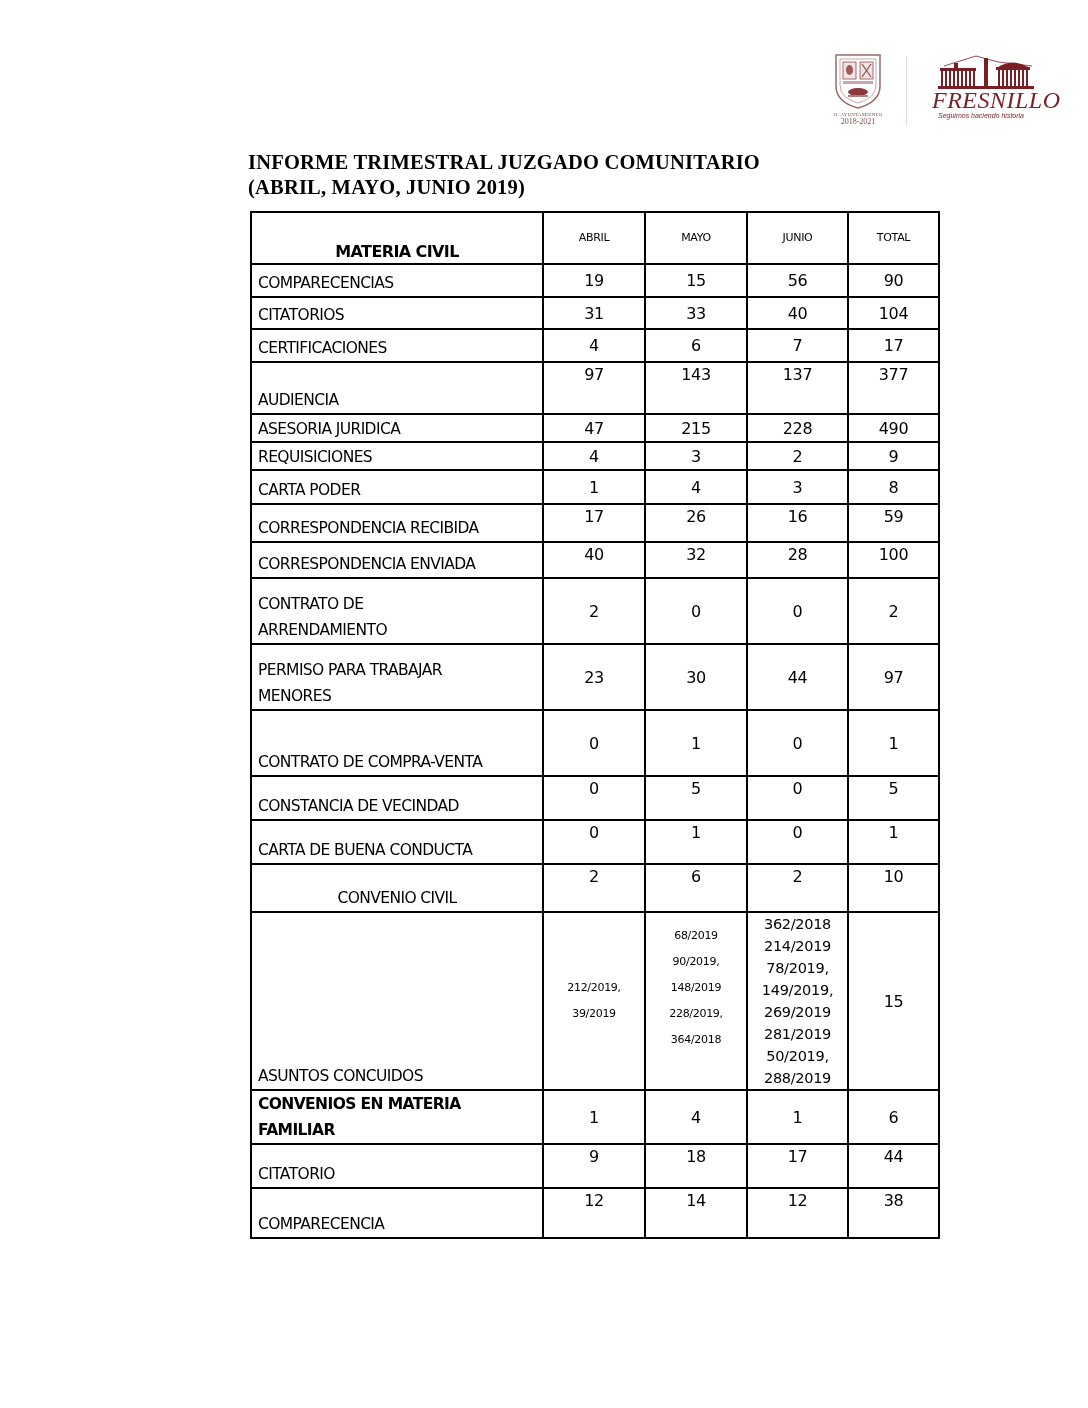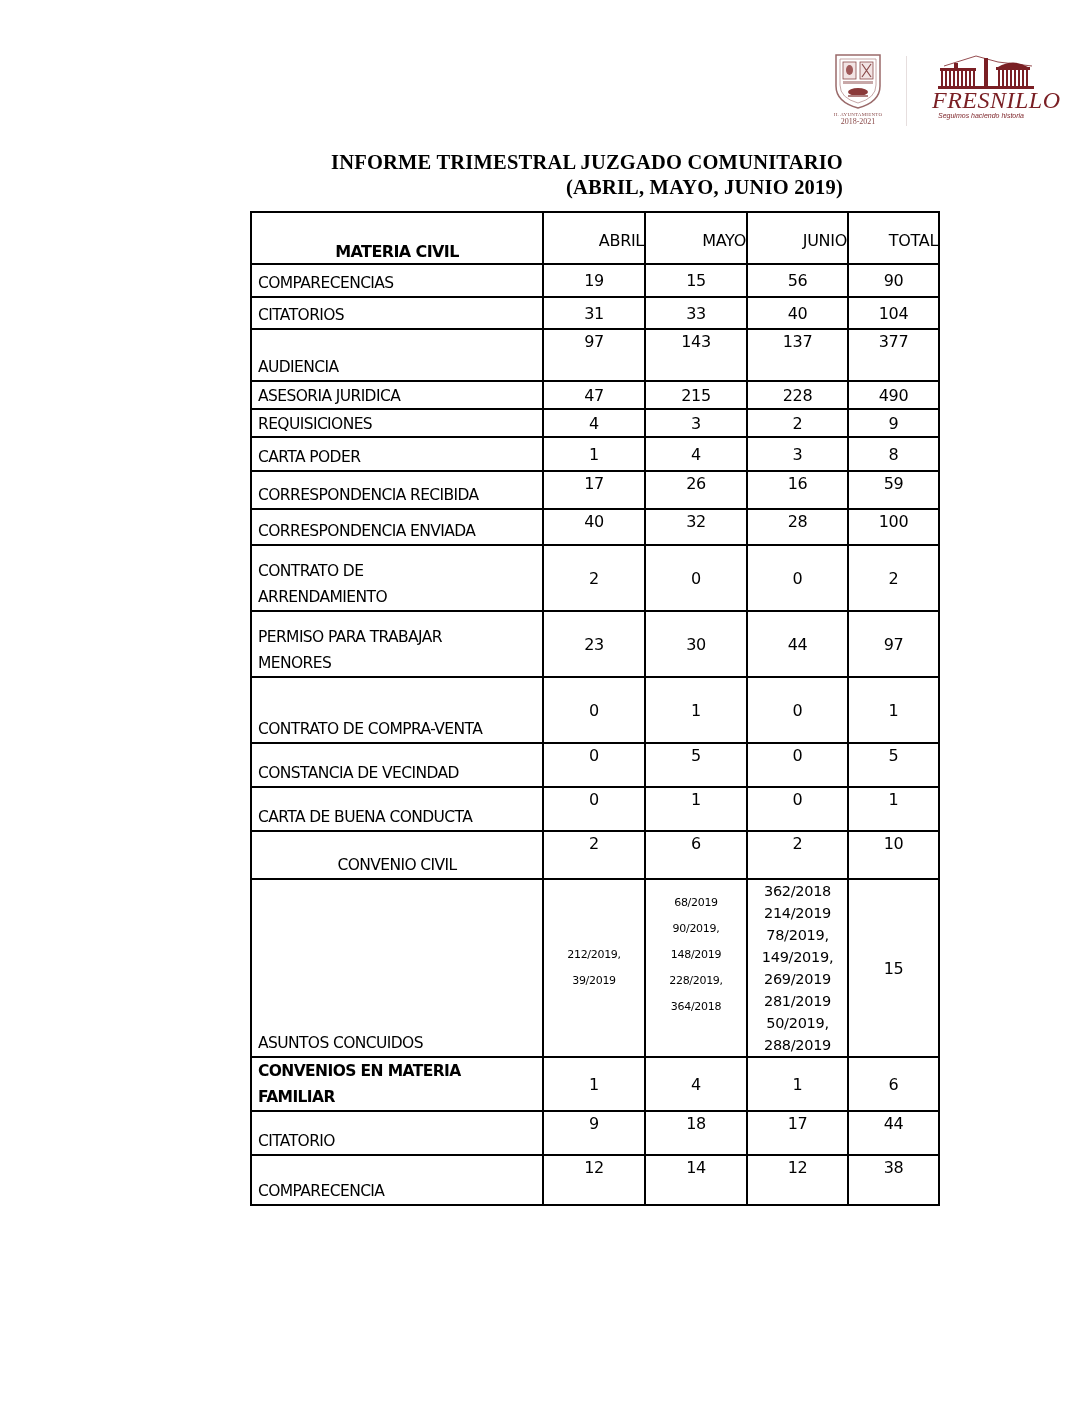--- a/index.html
+++ b/index.html
@@ -9,34 +9,34 @@
   .shield { position: absolute; left: 5px; top: 4px; width: 50px; height: 58px; }
   .shield-caption { position: absolute; left: 0; top: 64px; width: 60px; text-align: center; font-family: "Liberation Serif", serif; color: #8a4a4a; }
   .shield-caption .l1 { font-size: 5px; letter-spacing: 0.2px; }
   .shield-caption .l2 { font-size: 8px; line-height: 9px; }
   .logo-divider { position: absolute; left: 78px; top: 8px; width: 1px; height: 70px; background: #e6dede; }
   .fres { position: absolute; left: 104px; top: 6px; width: 120px; height: 72px; font-style: italic; }
   .fres-buildings { position: absolute; left: 4px; top: 0; width: 100px; height: 36px; }
   .fres-name { position: absolute; left: 0; top: 34px; width: 124px; font-family: "Liberation Serif", serif; font-size: 24px; color: #7a1f24; letter-spacing: 0.5px; line-height: 24px; }
   .fres-slogan { position: absolute; left: 6px; top: 58px; font-size: 7px; color: #7a1f24; white-space: nowrap; }
 
-  .title { position: absolute; top: 150px; left: 248px; width: 595px; text-align: right; font-family: "Liberation Serif", serif; font-weight: bold; font-size: 20.5px; line-height: 25px; letter-spacing: 0.2px; }
+  .title { position: absolute; top: 150px; left: 248px; width: 595px; text-align: left; font-family: "Liberation Serif", serif; font-weight: bold; font-size: 20.5px; line-height: 25px; letter-spacing: 0.2px; }
 
   table.report { position: absolute; left: 250px; top: 211px; border-collapse: collapse; width: 688px; table-layout: fixed; font-family: "DejaVu Sans", sans-serif; }
   table.report td, table.report th { border: 2px solid #000; padding: 0; font-weight: normal; }
   col.c0 { width: 292px; } col.c1 { width: 102px; } col.c2 { width: 102px; } col.c3 { width: 101px; } col.c4 { width: 91px; }
 
   .lbl { font-size: 15.5px; letter-spacing: -0.6px; padding: 0 0 0 6px !important; vertical-align: bottom; text-align: left; line-height: 26px; }
   .lbl.bold { font-weight: bold; }
   .lbl.center { text-align: center; padding-left: 0 !important; }
   .num { font-size: 16px; letter-spacing: -0.4px; text-align: center; vertical-align: middle; }
   .num.top { vertical-align: top; padding-top: 2px !important; }
 
   .hdr-main { font-weight: bold !important; font-size: 16px; letter-spacing: -0.6px; text-align: center; vertical-align: bottom; padding-bottom: 2px !important; }
-  .hdr-month { font-size: 16px; letter-spacing: -0.3px; text-align: right; vertical-align: top; padding-top: 18px !important; }
+  .hdr-month { font-size: 11px; letter-spacing: -0.3px; text-align: center; vertical-align: top; padding-top: 18px !important; }
 
   .cases { font-size: 11px; letter-spacing: -0.3px; text-align: center; line-height: 26px; }
   .cases.small { font-size: 14.5px; line-height: 22px; }
   .cases div { white-space: nowrap; }
 </style>
 </head>
 <body>
 
 <div class="logos">
   <svg class="shield" viewBox="0 0 50 58">
@@ -118,20 +118,27 @@
     <td class="num">56</td>
     <td class="num">90</td>
   </tr>
   <tr style="height:32px">
     <td class="lbl">CITATORIOS</td>
     <td class="num">31</td>
     <td class="num">33</td>
     <td class="num">40</td>
     <td class="num">104</td>
   </tr>
+  <tr style="height:33px">
+    <td class="lbl">CERTIFICACIONES</td>
+    <td class="num">4</td>
+    <td class="num">6</td>
+    <td class="num">7</td>
+    <td class="num">17</td>
+  </tr>
   <tr style="height:52px">
     <td class="lbl">AUDIENCIA</td>
     <td class="num top">97</td>
     <td class="num top">143</td>
     <td class="num top">137</td>
     <td class="num top">377</td>
   </tr>
   <tr style="height:28px">
     <td class="lbl" style="line-height:24px">ASESORIA JURIDICA</td>
     <td class="num">47</td>

